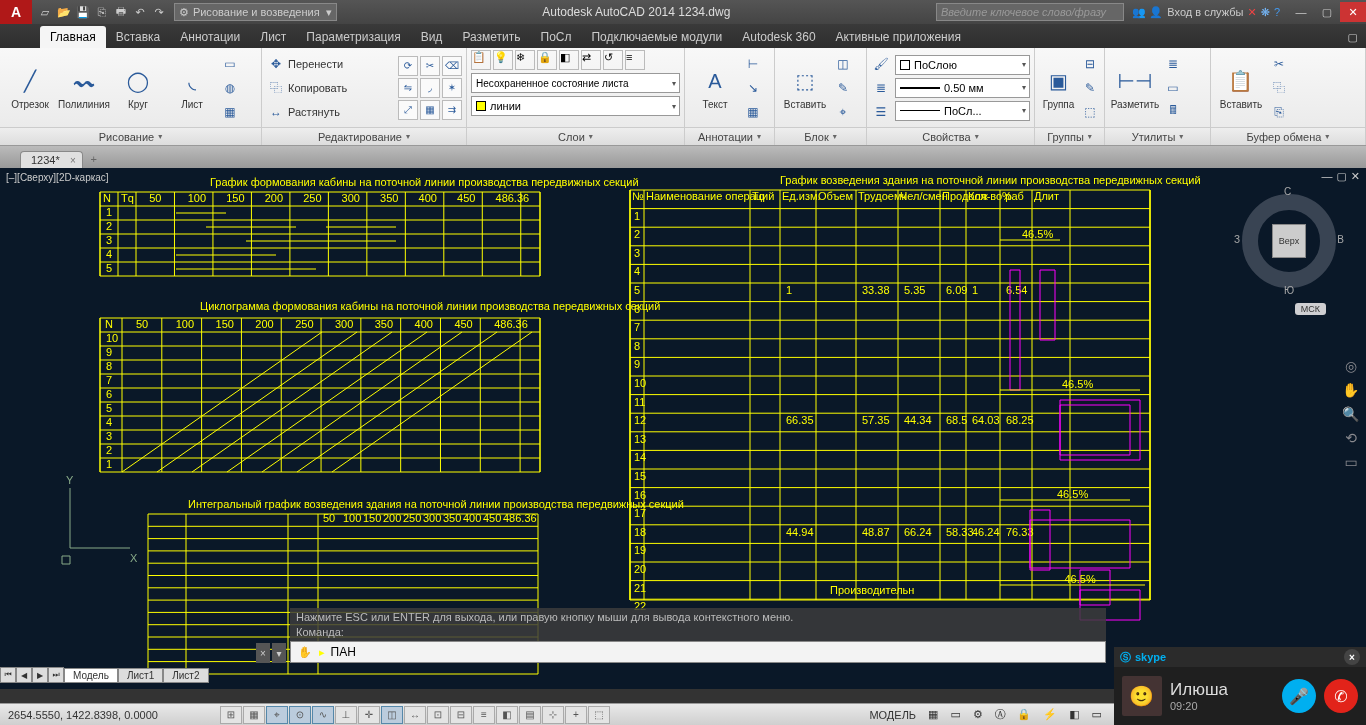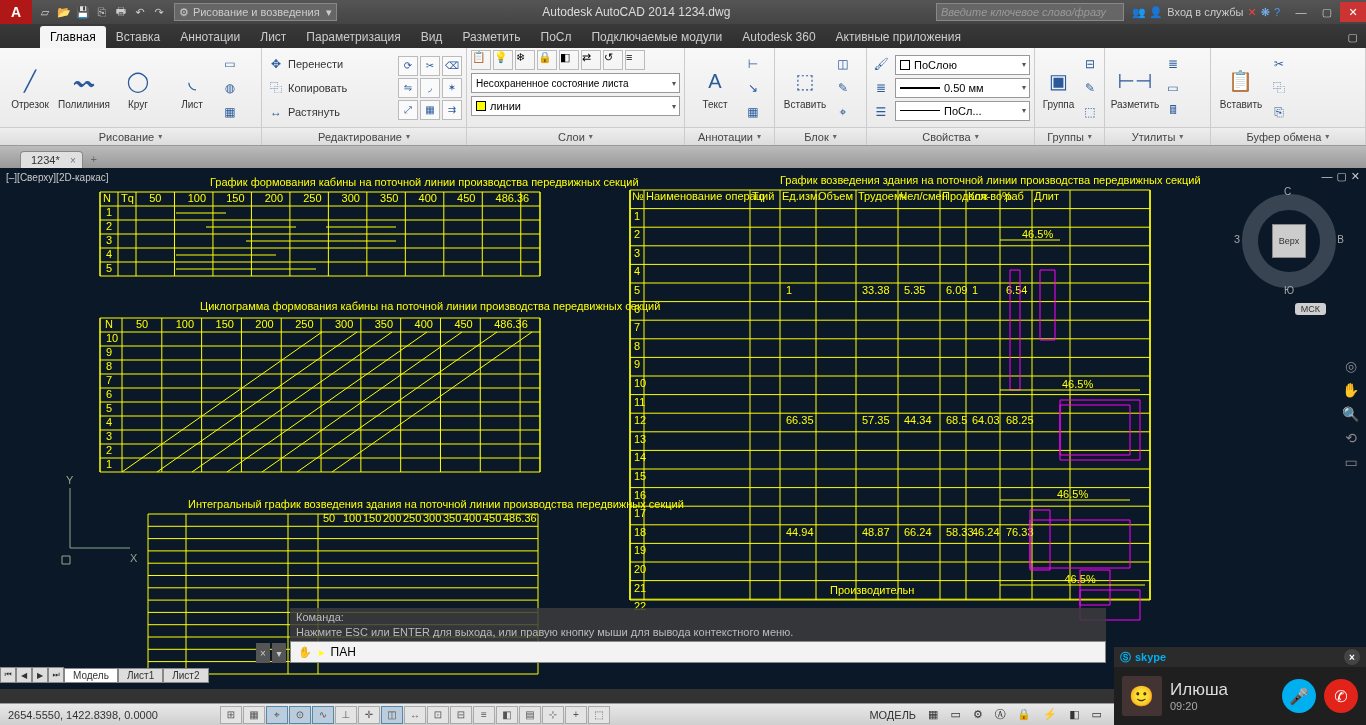--- a/index.html
+++ b/index.html
@@ -684,22 +684,22 @@
     <span>▢</span>
     <span>✕</span>
   </div>
 
   <div id="cmd-wrap">
     <div id="cmd-ctrl">
       <span>×</span>
       <span>▾</span>
     </div>
     <div id="cmd-hist">
+      <div>Нажмите ESC или ENTER для выхода, или правую кнопку мыши для вывода контекстного меню.</div>
       <div>Команда:</div>
-      <div>Нажмите ESC или ENTER для выхода, или правую кнопку мыши для вывода контекстного меню.</div>
     </div>
     <div id="cmd-line">
       <span class="prompt-ico">✋</span>
       <span>▸</span>
       <input value="ПАН" style="">
     </div>
   </div>
 
   <div id="layout-tabs">
     <div class="nav">⏮</div>

